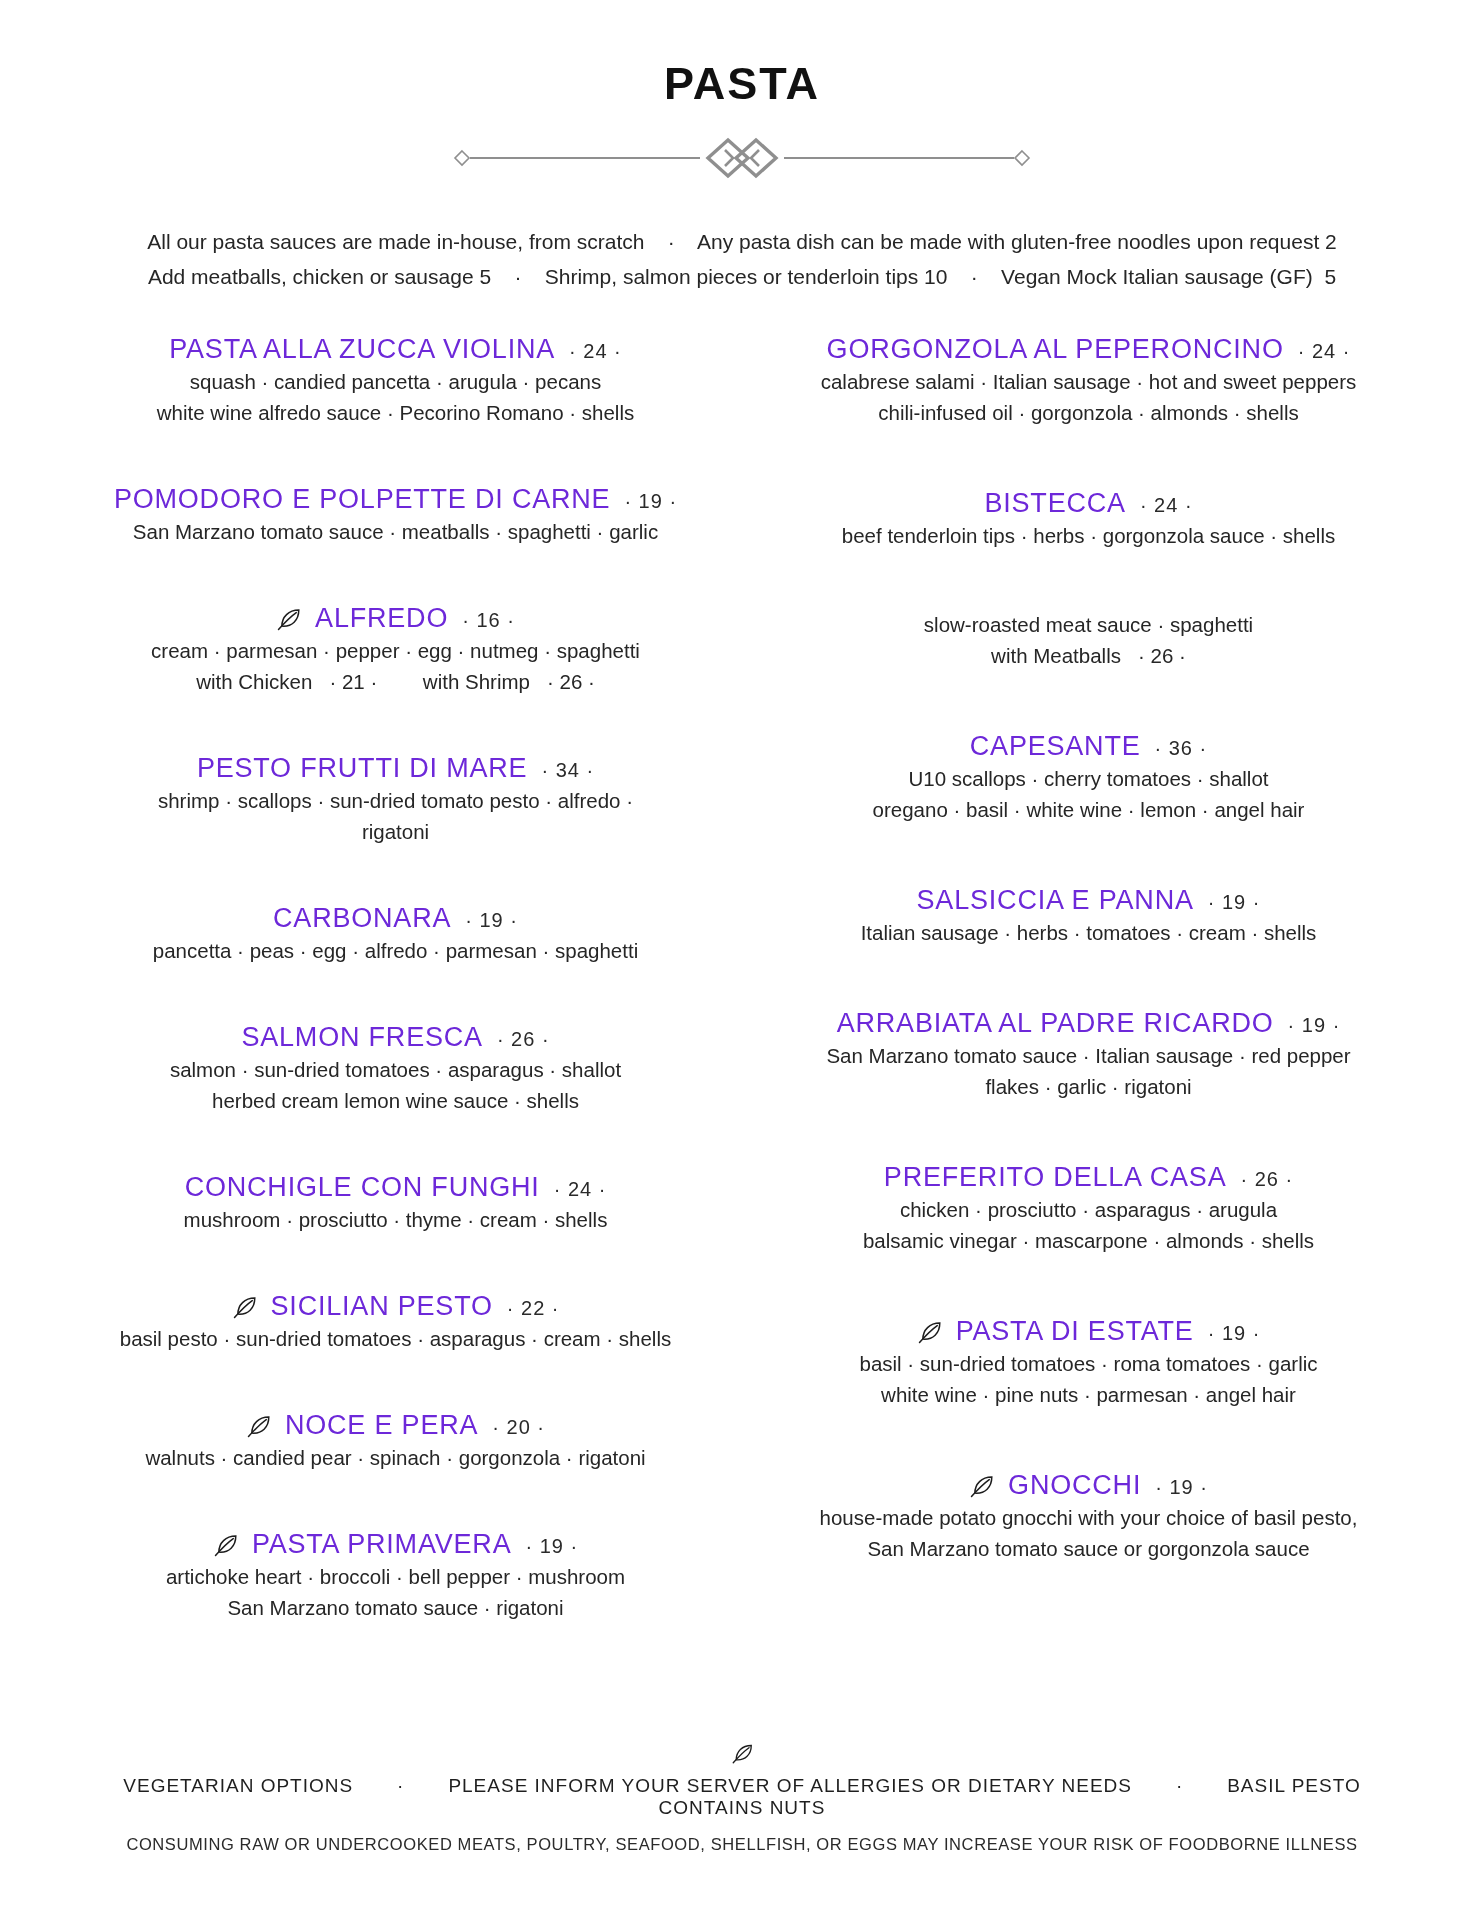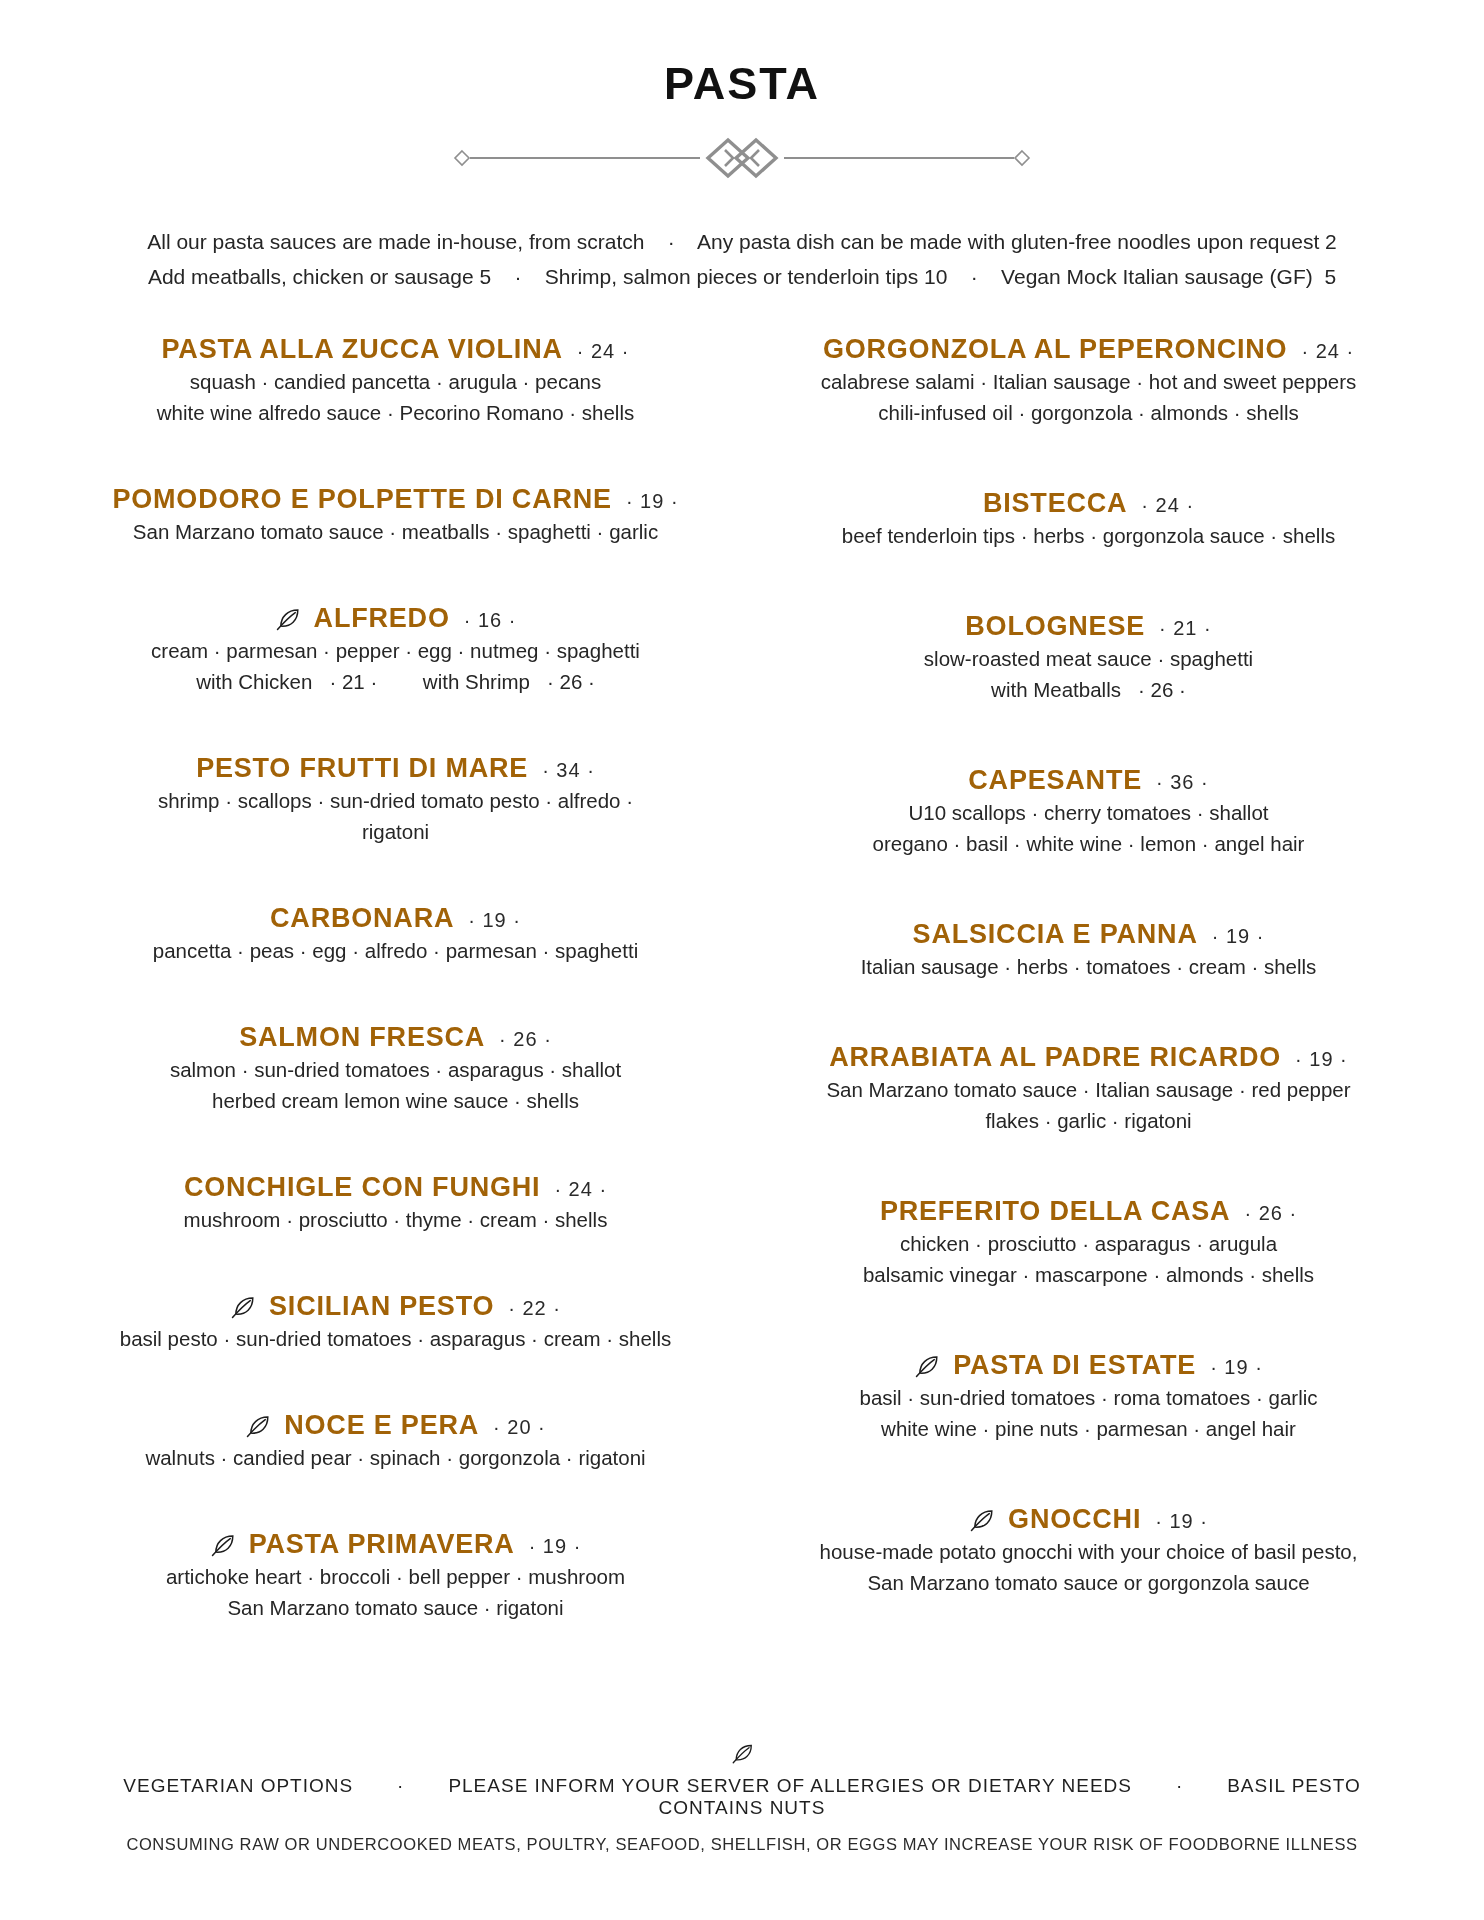--- a/index.html
+++ b/index.html
@@ -68,23 +68,23 @@
     min-height: 34px;
   }
   .leaf {
     display: inline-flex;
     align-items: center;
     color: #1d1d1d;
     margin-right: -2px;
   }
   .item-name {
     font-size: 27px;
-    font-weight: 700;
+    font-weight: 400;
     letter-spacing: 0.8px;
-    color: #a16207;
+    color: #6d28d9;
     white-space: nowrap;
   }
   .item-price {
     font-size: 20px;
     font-weight: 400;
     color: #2a2a2a;
     letter-spacing: 1px;
     white-space: nowrap;
     padding-top: 4px;
   }
@@ -300,25 +300,20 @@
 
       <span class="item-name">BISTECCA</span>
       <span class="item-price">· 24 ·</span>
     </div>
     <div class="item-desc">
             <div class="desc-line">beef tenderloin tips · herbs · gorgonzola sauce · shells</div>
           </div>
   </div>
 
   <div class="menu-item">
-    <div class="item-title-row">
-
-      <span class="item-name">BOLOGNESE</span>
-      <span class="item-price">· 21 ·</span>
-    </div>
     <div class="item-desc">
             <div class="desc-line">slow-roasted meat sauce · spaghetti</div>
             <div class="desc-line">with Meatballs   · 26 ·</div>
           </div>
   </div>
 
   <div class="menu-item">
     <div class="item-title-row">
 
       <span class="item-name">CAPESANTE</span>

